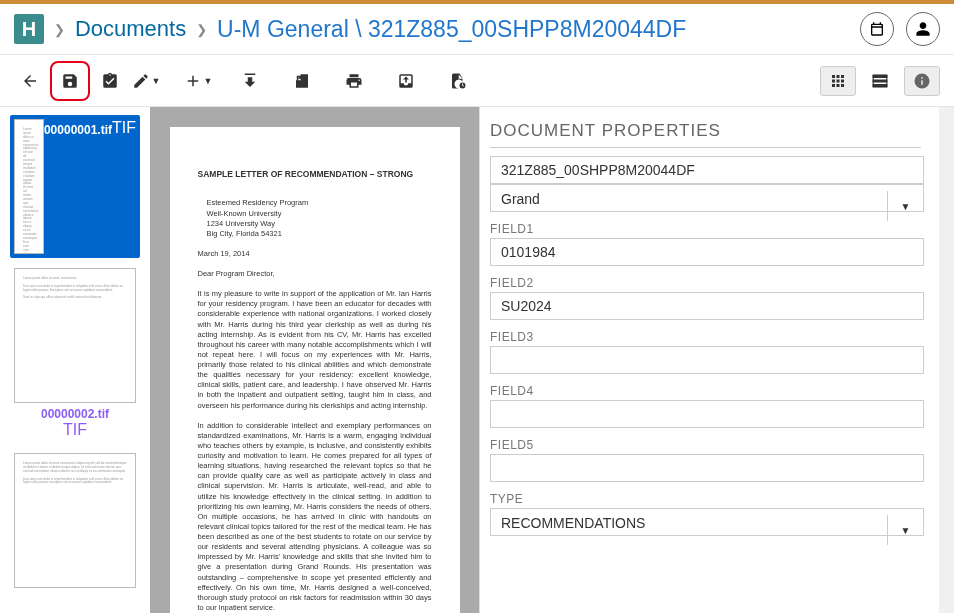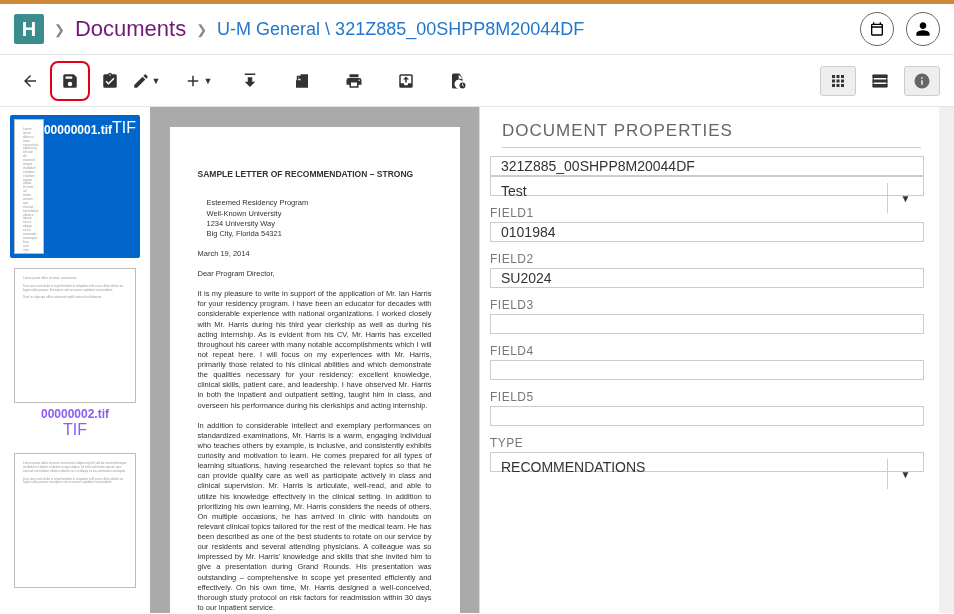--- a/index.html
+++ b/index.html
@@ -1,22 +1,22 @@
 <!DOCTYPE html>
 <html><head>
 <meta charset="utf-8">
 <style>
   * { box-sizing: border-box; margin: 0; padding: 0; }
   html, body { width: 954px; height: 614px; font-family: "Segoe UI", Arial, sans-serif; overflow: hidden; background: #fff; }
   .topbar { height: 4px; background: #cd8b3a; }
   .header { display: flex; align-items: center; padding: 8px 14px; border-bottom: 1px solid #e5e5e5; }
   .logo { width: 30px; height: 30px; background: #3b8c8c; color: #fff; font-weight: bold; font-size: 20px; display: flex; align-items: center; justify-content: center; border-radius: 2px; }
   .chev { margin: 0 10px; color: #888; font-size: 13px; }
-  .bc-link { color: #701a75; font-size: 22px; font-weight: 500; cursor: pointer; }
-  .bc-path { color: #2277cc; font-size: 18px; font-weight: 400; text-align: right; }
+  .bc-link { color: #0369a1; font-size: 22px; font-weight: 500; cursor: pointer; }
+  .bc-path { color: #2277cc; font-size: 23px; font-weight: 400; text-align: right; }
   .header-right { margin-left: auto; display: flex; gap: 12px; }
   .circ-btn { width: 34px; height: 34px; border: 1px solid #666; border-radius: 50%; display: flex; align-items: center; justify-content: center; cursor: pointer; background: #fff; }
   .circ-btn svg { width: 16px; height: 16px; fill: #000; }
   .toolbar { display: flex; align-items: center; padding: 8px 14px; border-bottom: 1px solid #e5e5e5; gap: 4px; height: 52px; }
   .tbtn { width: 32px; height: 32px; display: flex; align-items: center; justify-content: center; cursor: pointer; border-radius: 3px; position: relative; }
   .tbtn svg, .tbtn .glyph { width: 18px; height: 18px; fill: #333; color: #333; }
   .tbtn.save-box { border: 2px solid #e2001a; border-radius: 8px; width: 40px; height: 40px; }
   .tbtn .caret { font-size: 9px; color: #333; margin-left: 2px; }
   .tgap { width: 12px; }
   .tb-right { margin-left: auto; display: flex; gap: 6px; }
@@ -28,24 +28,24 @@
   .thumb.sel { background: #0066cc; color: #fff; }
   .thumb .timg { width: 100%; height: 135px; background: #fff; border: 1px solid #bbb; padding: 8px; font-size: 3px; line-height: 1.3; color: #999; overflow: hidden; text-align: left; }
   .thumb .tname { font-size: 12px; margin-top: 4px; font-weight: 600; }
   .thumb .ttype { font-size: 16px; }
   .thumb:not(.sel) .tname, .thumb:not(.sel) .ttype { color: #8b5cf6; }
   .preview { flex: 1; background: #aaa; padding: 20px 8px; overflow: auto; }
   .page { width: 290px; background: #fff; margin: 0 auto; padding: 42px 28px; font-size: 7.5px; line-height: 1.35; color: #333; min-height: 540px; }
   .page .ptitle { font-weight: bold; font-size: 8.5px; margin-bottom: 18px; }
   .page .pblock { margin-bottom: 10px; }
   .props { width: 460px; border-left: 1px solid #ddd; padding: 14px 18px 14px 6px; overflow-y: auto; }
-  .props-head { font-size: 17px; color: #666; letter-spacing: 1px; border-bottom: 1px solid #ccc; padding-bottom: 6px; margin-bottom: 8px; font-weight: 500; margin-left: 16px;}
+  .props-head { font-size: 17px; color: #666; letter-spacing: 1px; border-bottom: 1px solid #ccc; padding-bottom: 6px; margin-bottom: 8px; font-weight: 500; margin-left: 4px;}
   .props label { display: block; font-size: 12px; color: #777; margin-bottom: 2px; letter-spacing: 0.5px; margin-top: 10px; margin-left: 4px;}
   .props label .minicaret { font-size: 9px; margin-left: 4px; }
-  .props input, .props .sel { width: 100%; padding: 6px 10px; font-size: 14px; border: 1px solid #ccc; background: #fff; color: #333; height: 20px; margin-left: 4px; max-width: 434px;}
+  .props input, .props .sel { width: 100%; padding: 6px 10px; font-size: 14px; border: 1px solid #ccc; background: #fff; color: #333; height: 28px; margin-left: 4px; max-width: 434px;}
   .sel { display: flex; align-items: flex-start; justify-content: space-between; cursor: pointer; }
   .sel .caret-box { width: 36px; height: 30px; border-left: 1px solid #ccc; display: flex; align-items: center; justify-content: center; font-size: 10px; color: #333; margin-right: -10px; }
   .scrollbar { width: 15px; background: #f0f0f0; }
 </style>
 </head>
 <body>
 
 <div class="topbar"></div>
 
 <div class="header">
@@ -180,21 +180,21 @@
       <div class="pblock" style="text-align:justify;">In addition to considerable intellect and exemplary performances on standardized examinations, Mr. Harris is a warm, engaging individual who teaches others by example, is inclusive, and consistently exhibits curiosity and motivation to learn. He comes prepared for all types of learning situations, having researched the relevant topics so that he can provide quality care as well as participate actively in class and clinical supervision. Mr. Harris is articulate, well-read, and able to utilize his knowledge effectively in the clinical setting. In addition to prioritizing his own learning, Mr. Harris considers the needs of others. On multiple occasions, he has arrived in clinic with handouts on relevant clinical topics tailored for the rest of the medical team. He has been described as one of the best students to rotate on our service by our residents and several attending physicians. A colleague was so impressed by Mr. Harris' knowledge and skills that she invited him to give a presentation during Grand Rounds. His presentation was outstanding – comprehensive in scope yet presented efficiently and effectively. On his own time, Mr. Harris designed a well-conceived, thorough study protocol on risk factors for readmission within 30 days to our inpatient service.</div>
     </div>
   </div>
 
   <div class="props">
     <div class="props-head">DOCUMENT PROPERTIES</div>
 
     <input type="text" value="321Z885_00SHPP8M20044DF" style="">
 
     <div class="sel">
-      <span>Test</span>
+      <span>Grand</span>
       <span class="caret-box">▼</span>
     </div>
 
     <label>FIELD1</label>
     <input type="text" value="0101984" style="">
 
     <label>FIELD2</label>
     <input type="text" value="SU2024" style="">
 
     <label>FIELD3</label>

